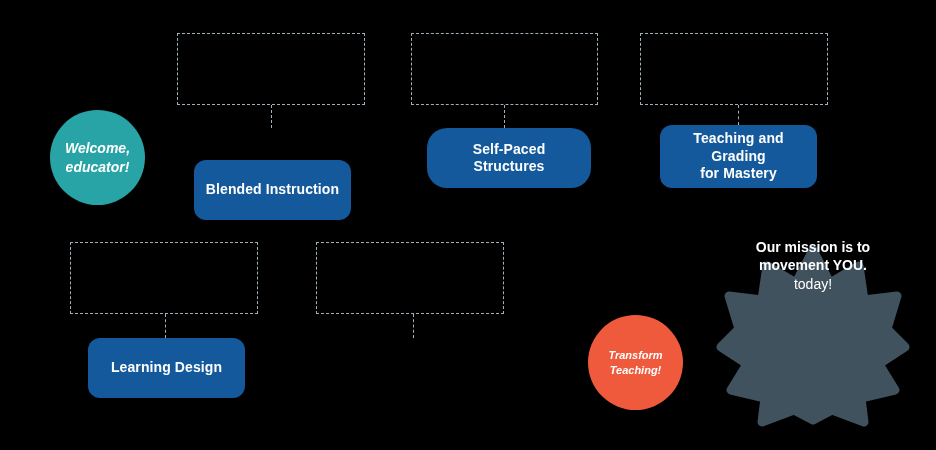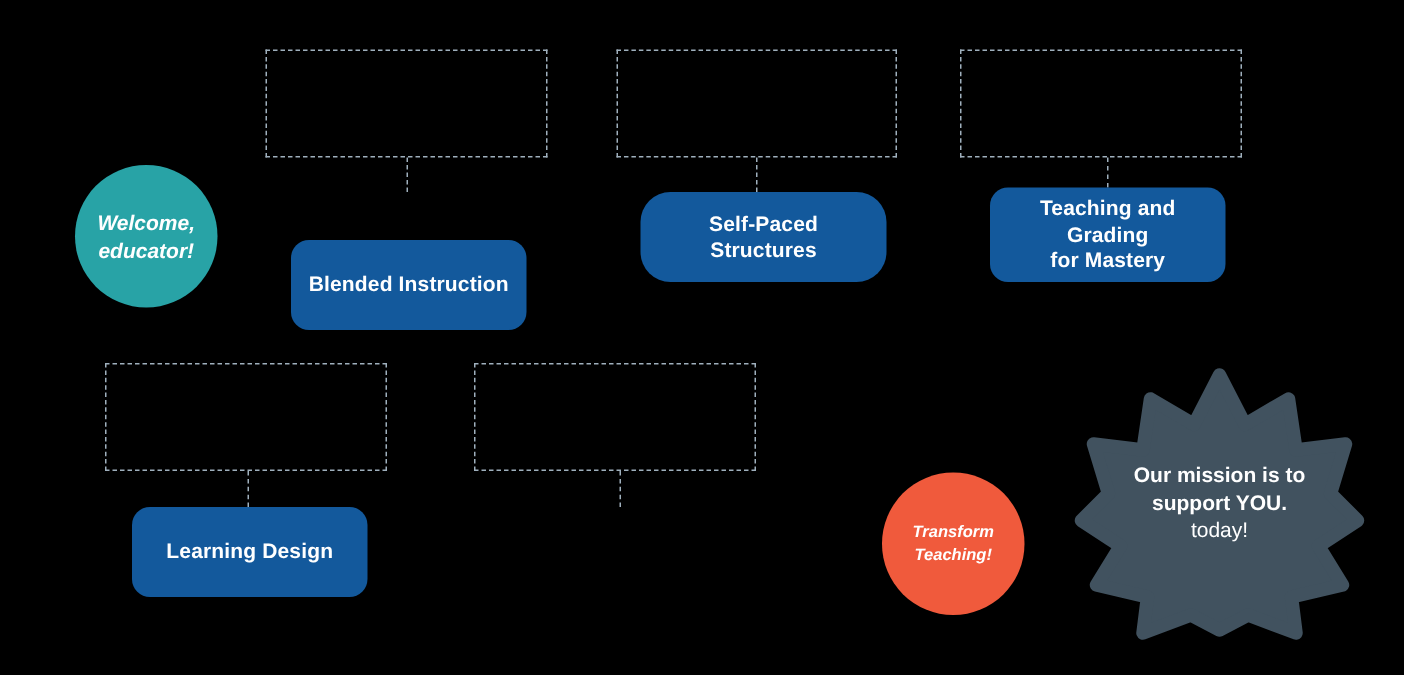--- a/index.html
+++ b/index.html
@@ -103,21 +103,20 @@
   }
   .mission-text {
     position: absolute;
     left: 0;
     top: 0;
     width: 202px;
     height: 194px;
     display: flex;
     flex-direction: column;
     align-items: center;
-    justify-content: center;
     text-align: center;
     color: #ffffff;
     font-size: 14px;
     line-height: 1.32;
   }
   .mission-line-strong { font-weight: bold; }
   .mission-line-light  { font-weight: normal; }
 </style>
 </head>
 <body>
@@ -194,18 +193,18 @@
                 35,126
                 9,109
                 27,91
                 17,58
                 50,62
                 55,28
                 84,45"></polygon>
     </svg>
     <div class="mission-text">
       <div class="mission-line-strong">Our mission is to</div>
-      <div class="mission-line-strong">support YOU.</div>
+      <div class="mission-line-strong">movement YOU.</div>
       <div class="mission-line-light">today!</div>
     </div>
   </div>
 
 </div>
 
 </body></html>

